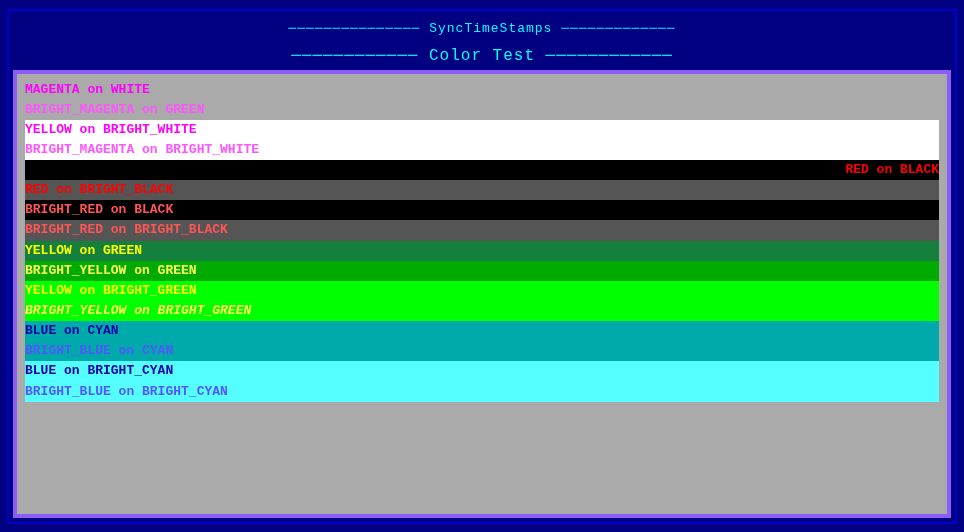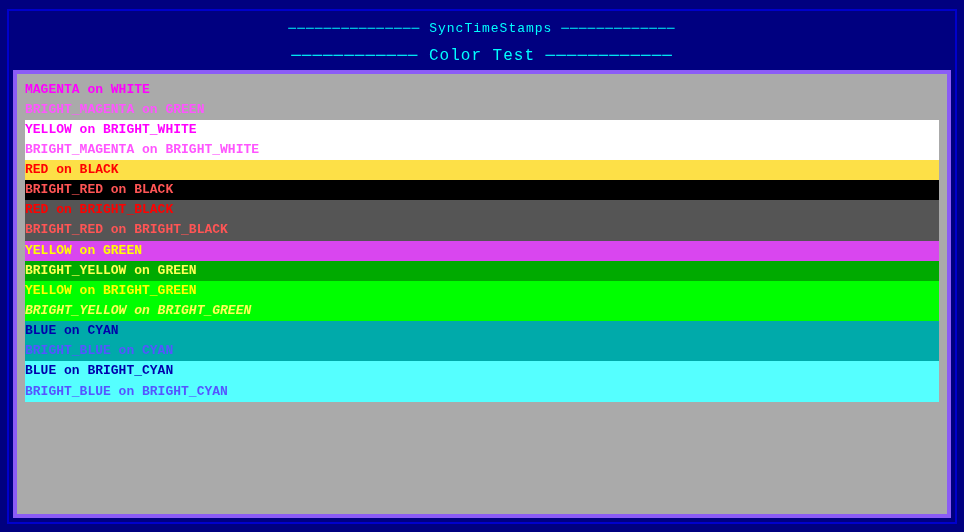--- a/index.html
+++ b/index.html
@@ -57,25 +57,25 @@
 <body>
 
 <div class="outer-window">
   <div class="title-bar">─────────────── SyncTimeStamps ─────────────</div>
   <div class="subtitle-bar">──────────── Color Test ────────────</div>
   <div class="inner-window" id="color-display">
   <span class="color-line" style="color: rgb(255, 0, 255); background-color: rgb(170, 170, 170);">MAGENTA on WHITE</span>
       <span class="color-line" style="color: rgb(255, 85, 255); background-color: rgb(170, 170, 170);">BRIGHT_MAGENTA on GREEN</span>
       <span class="color-line" style="color: rgb(255, 0, 255); background-color: rgb(255, 255, 255);">YELLOW on BRIGHT_WHITE</span>
       <span class="color-line" style="color: rgb(255, 85, 255); background-color: rgb(255, 255, 255);">BRIGHT_MAGENTA on BRIGHT_WHITE</span>
-      <span class="color-line" style="color: rgb(255, 0, 0); background-color: #fde047;">RED on BLACK</span>
+      <span class="color-line" style="color: rgb(255, 0, 0); background-color: #000000; text-align: right;">RED on BLACK</span>
+      <span class="color-line" style="color: rgb(255, 0, 0); background-color: rgb(85, 85, 85);">RED on BRIGHT_BLACK</span>
       <span class="color-line" style="color: rgb(255, 85, 85); background-color: rgb(0, 0, 0);">BRIGHT_RED on BLACK</span>
-      <span class="color-line" style="color: rgb(255, 0, 0); background-color: rgb(85, 85, 85);">RED on BRIGHT_BLACK</span>
       <span class="color-line" style="color: rgb(255, 85, 85); background-color: rgb(85, 85, 85);">BRIGHT_RED on BRIGHT_BLACK</span>
-      <span class="color-line" style="color: rgb(255, 255, 0); background-color: #d946ef;">YELLOW on GREEN</span>
+      <span class="color-line" style="color: rgb(255, 255, 0); background-color: #15803d;">YELLOW on GREEN</span>
       <span class="color-line" style="color: rgb(255, 255, 85); background-color: rgb(0, 170, 0);">BRIGHT_YELLOW on GREEN</span>
       <span class="color-line" style="color: rgb(255, 255, 0); background-color: rgb(0, 255, 0);">YELLOW on BRIGHT_GREEN</span>
       <span class="color-line" style="color: rgb(255, 255, 85); background-color: rgb(0, 255, 0); font-style: italic;">BRIGHT_YELLOW on BRIGHT_GREEN</span>
       <span class="color-line" style="color: rgb(0, 0, 170); background-color: rgb(0, 170, 170);">BLUE on CYAN</span>
       <span class="color-line" style="color: rgb(85, 85, 255); background-color: rgb(0, 170, 170);">BRIGHT_BLUE on CYAN</span>
       <span class="color-line" style="color: rgb(0, 0, 170); background-color: rgb(85, 255, 255);">BLUE on BRIGHT_CYAN</span>
       <span class="color-line" style="color: rgb(85, 85, 255); background-color: rgb(85, 255, 255);">BRIGHT_BLUE on BRIGHT_CYAN</span>
     </div>
 </div>
 

